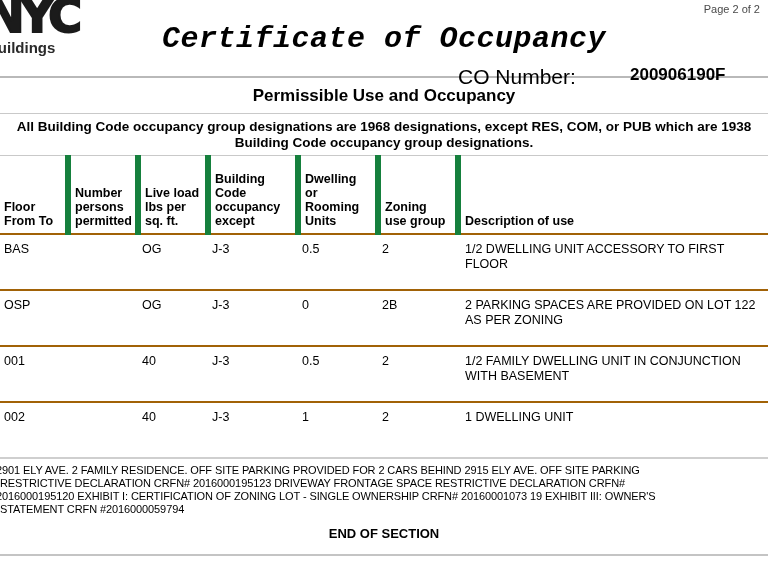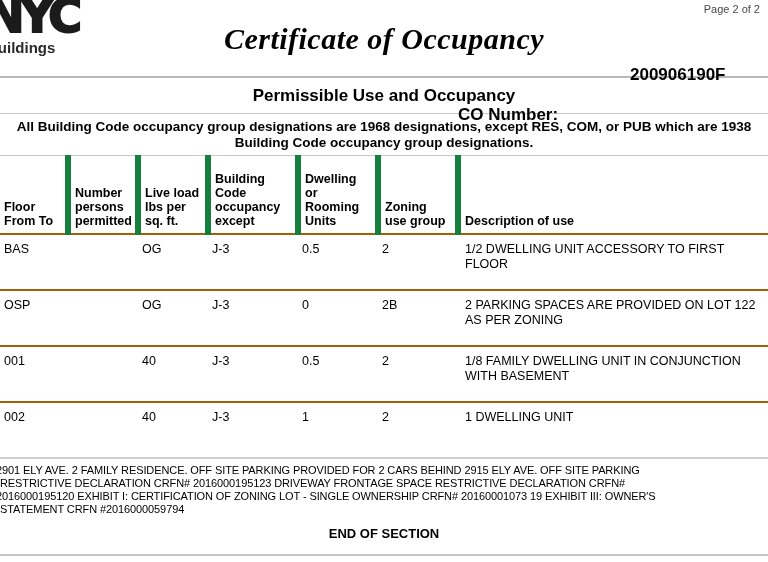--- a/index.html
+++ b/index.html
@@ -53,41 +53,40 @@
     font-size: 11px;
     color: #4a4a4a;
     font-family: "Liberation Sans", sans-serif;
   }
   .doc-title {
     position: absolute;
     left: 0;
     right: 0;
     top: 22px;
     text-align: center;
-    font-family: Liberation Serif, serif;
+    font-family: Liberation Mono, monospace;
     font-style: italic;
     font-weight: bold;
     font-size: 30px;
     letter-spacing: 0.5px;
     color: #000;
   }
   .co-row {
     position: absolute;
     top: 65px;
     left: 0;
     right: 0;
     height: 22px;
   }
   .co-label {
     position: absolute;
     left: 458px;
     top: 0;
-    font-size: 17px;
-    font-weight: bold;
-    margin-top: 40px;
+    font-size: 21px;
+    font-weight: normal;
   }
   .co-value {
     position: absolute;
     left: 630px;
     top: 0;
     font-size: 17px;
     font-weight: bold;
   }
 
   
@@ -286,21 +285,21 @@
       <td>2B</td>
       <td class="desc-cell">2 PARKING SPACES ARE PROVIDED ON LOT 122 AS PER ZONING</td>
     </tr>
     <tr>
       <td>001</td>
       <td></td>
       <td>40</td>
       <td>J-3</td>
       <td>0.5</td>
       <td>2</td>
-      <td class="desc-cell">1/8 FAMILY DWELLING UNIT IN CONJUNCTION WITH BASEMENT</td>
+      <td class="desc-cell">1/2 FAMILY DWELLING UNIT IN CONJUNCTION WITH BASEMENT</td>
     </tr>
     <tr>
       <td>002</td>
       <td></td>
       <td>40</td>
       <td>J-3</td>
       <td>1</td>
       <td>2</td>
       <td class="desc-cell">1 DWELLING UNIT</td>
     </tr>

